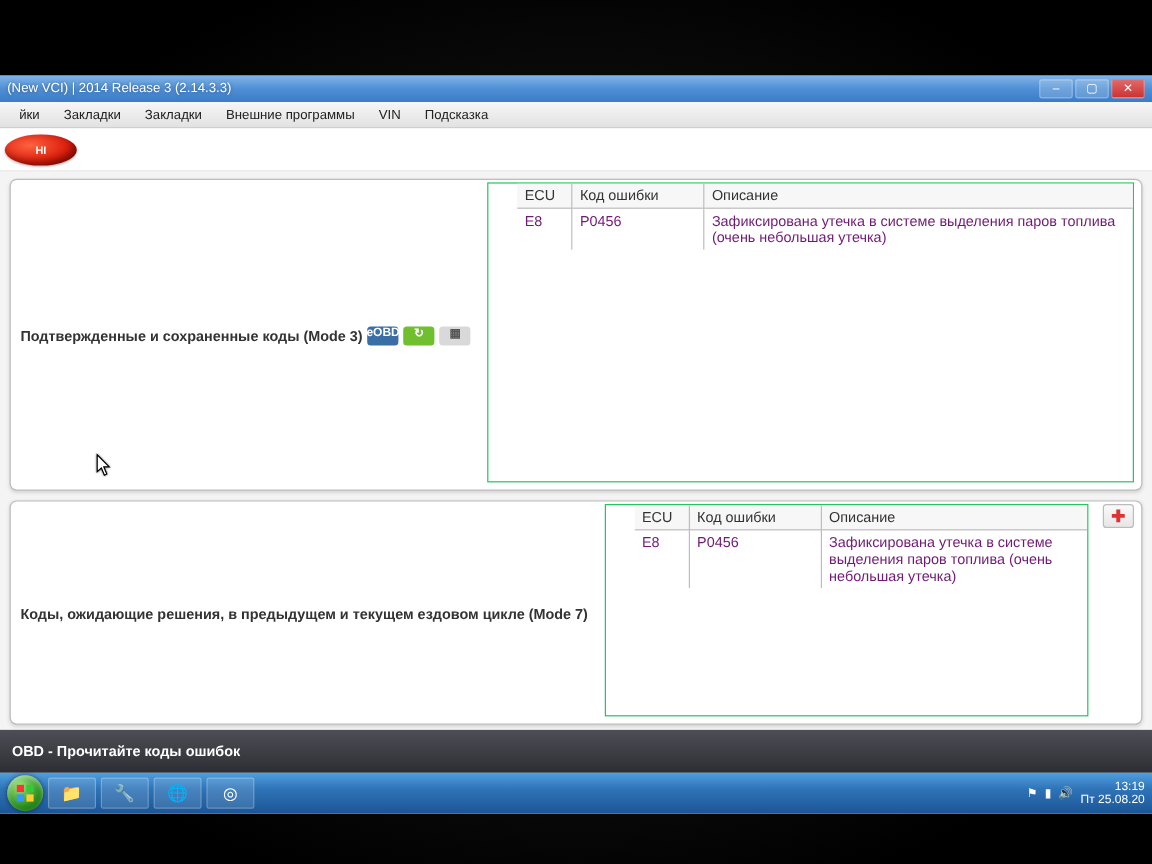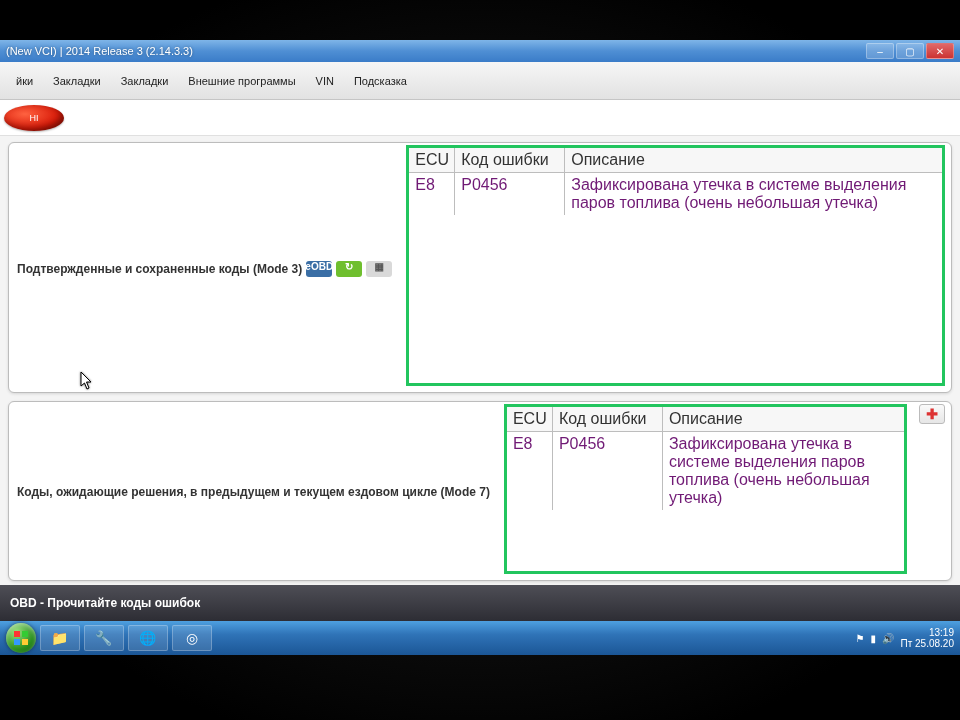--- a/index.html
+++ b/index.html
@@ -10,21 +10,21 @@
     overflow: hidden;
     position: relative;
   }
   
   .bezel {
     position: absolute; inset: 0;
     background: radial-gradient(ellipse at center, #222 0%, #000 80%);
   }
   .screen {
     position: absolute;
-    left: 0px; top: 40px;
+    left: 0px; top: 63px;
     width: 960px; height: 615px;
     background: #fff;
     display: flex; flex-direction: column;
   }
   
   .titlebar {
     height: 22px;
     background: linear-gradient(to bottom, #7fb5e8 0%, #4f8fd4 50%, #3a7cc8 100%);
     display: flex; align-items: center;
     color: #fff; font-size: 11px;
@@ -37,42 +37,42 @@
     width: 28px; height: 16px;
     background: rgba(255,255,255,.18);
     border: 1px solid rgba(255,255,255,.3);
     border-radius: 2px;
     display: flex; align-items: center; justify-content: center;
     color: #fff; font-size: 10px;
   }
   .winbtn.close { background: linear-gradient(to bottom,#e06868,#c33); }
   
   .menubar {
-    height: 38px;
+    height: 22px;
     background: linear-gradient(to bottom,#f6f6f6,#e2e2e2);
     border-bottom: 1px solid #c5c5c5;
     display: flex; align-items: center;
     font-size: 11px; color: #222;
     padding-left: 6px;
   }
   .menubar span { padding: 0 10px; }
   
   .logostrip {
     height: 36px;
     background: #fff;
     border-bottom: 1px solid #e0e0e0;
     display: flex; align-items: center; padding-left: 4px;
   }
   .logo-oval {
     width: 60px; height: 26px;
     background: radial-gradient(ellipse at 35% 35%, #ff6240, #d91c0a 60%, #8a0a00);
     border-radius: 50%/50%;
     box-shadow: inset -3px -3px 6px rgba(0,0,0,.35), 0 1px 2px rgba(0,0,0,.3);
     display:flex; align-items:center; justify-content:center;
-    color:#fff; font-size:9px; font-weight:normal;
+    color:#fff; font-size:9px; font-weight:bold;
   }
   
   .content {
     flex: 1;
     background: #f4f4f4;
     padding: 6px 8px 4px 8px;
     display: flex; flex-direction: column; gap: 8px;
     position: relative;
   }
   .panel {
@@ -98,24 +98,25 @@
     border-radius: 3px;
     display:flex; align-items:flex-start; justify-content:center;
     font-size:10px; color:#fff;
   }
   .icn-eobd { background:#3a6ea5; }
   .icn-refresh { background:#6fbf2e; }
   .icn-doc { background:#d9d9d9; color:#555; }
   .dtc-table {
     margin: 2px 6px 6px 6px;
     flex: 1;
-    border: 3px solid #22c55e;
+    border: 1px solid #22c55e;
     background: #fff;
     overflow: hidden;
-    font-size: 16px;
+    font-size: 12px;
+    padding-left: 24px;
   }
   .dtc-head {
     display: flex;
     background: #f7f7f7;
   }
   .dtc-head > div, .dtc-row > div {
     border-right: 1px solid #bdbdbd;
     border-bottom: 1px solid #bdbdbd;
     padding: 3px 6px;
   }

